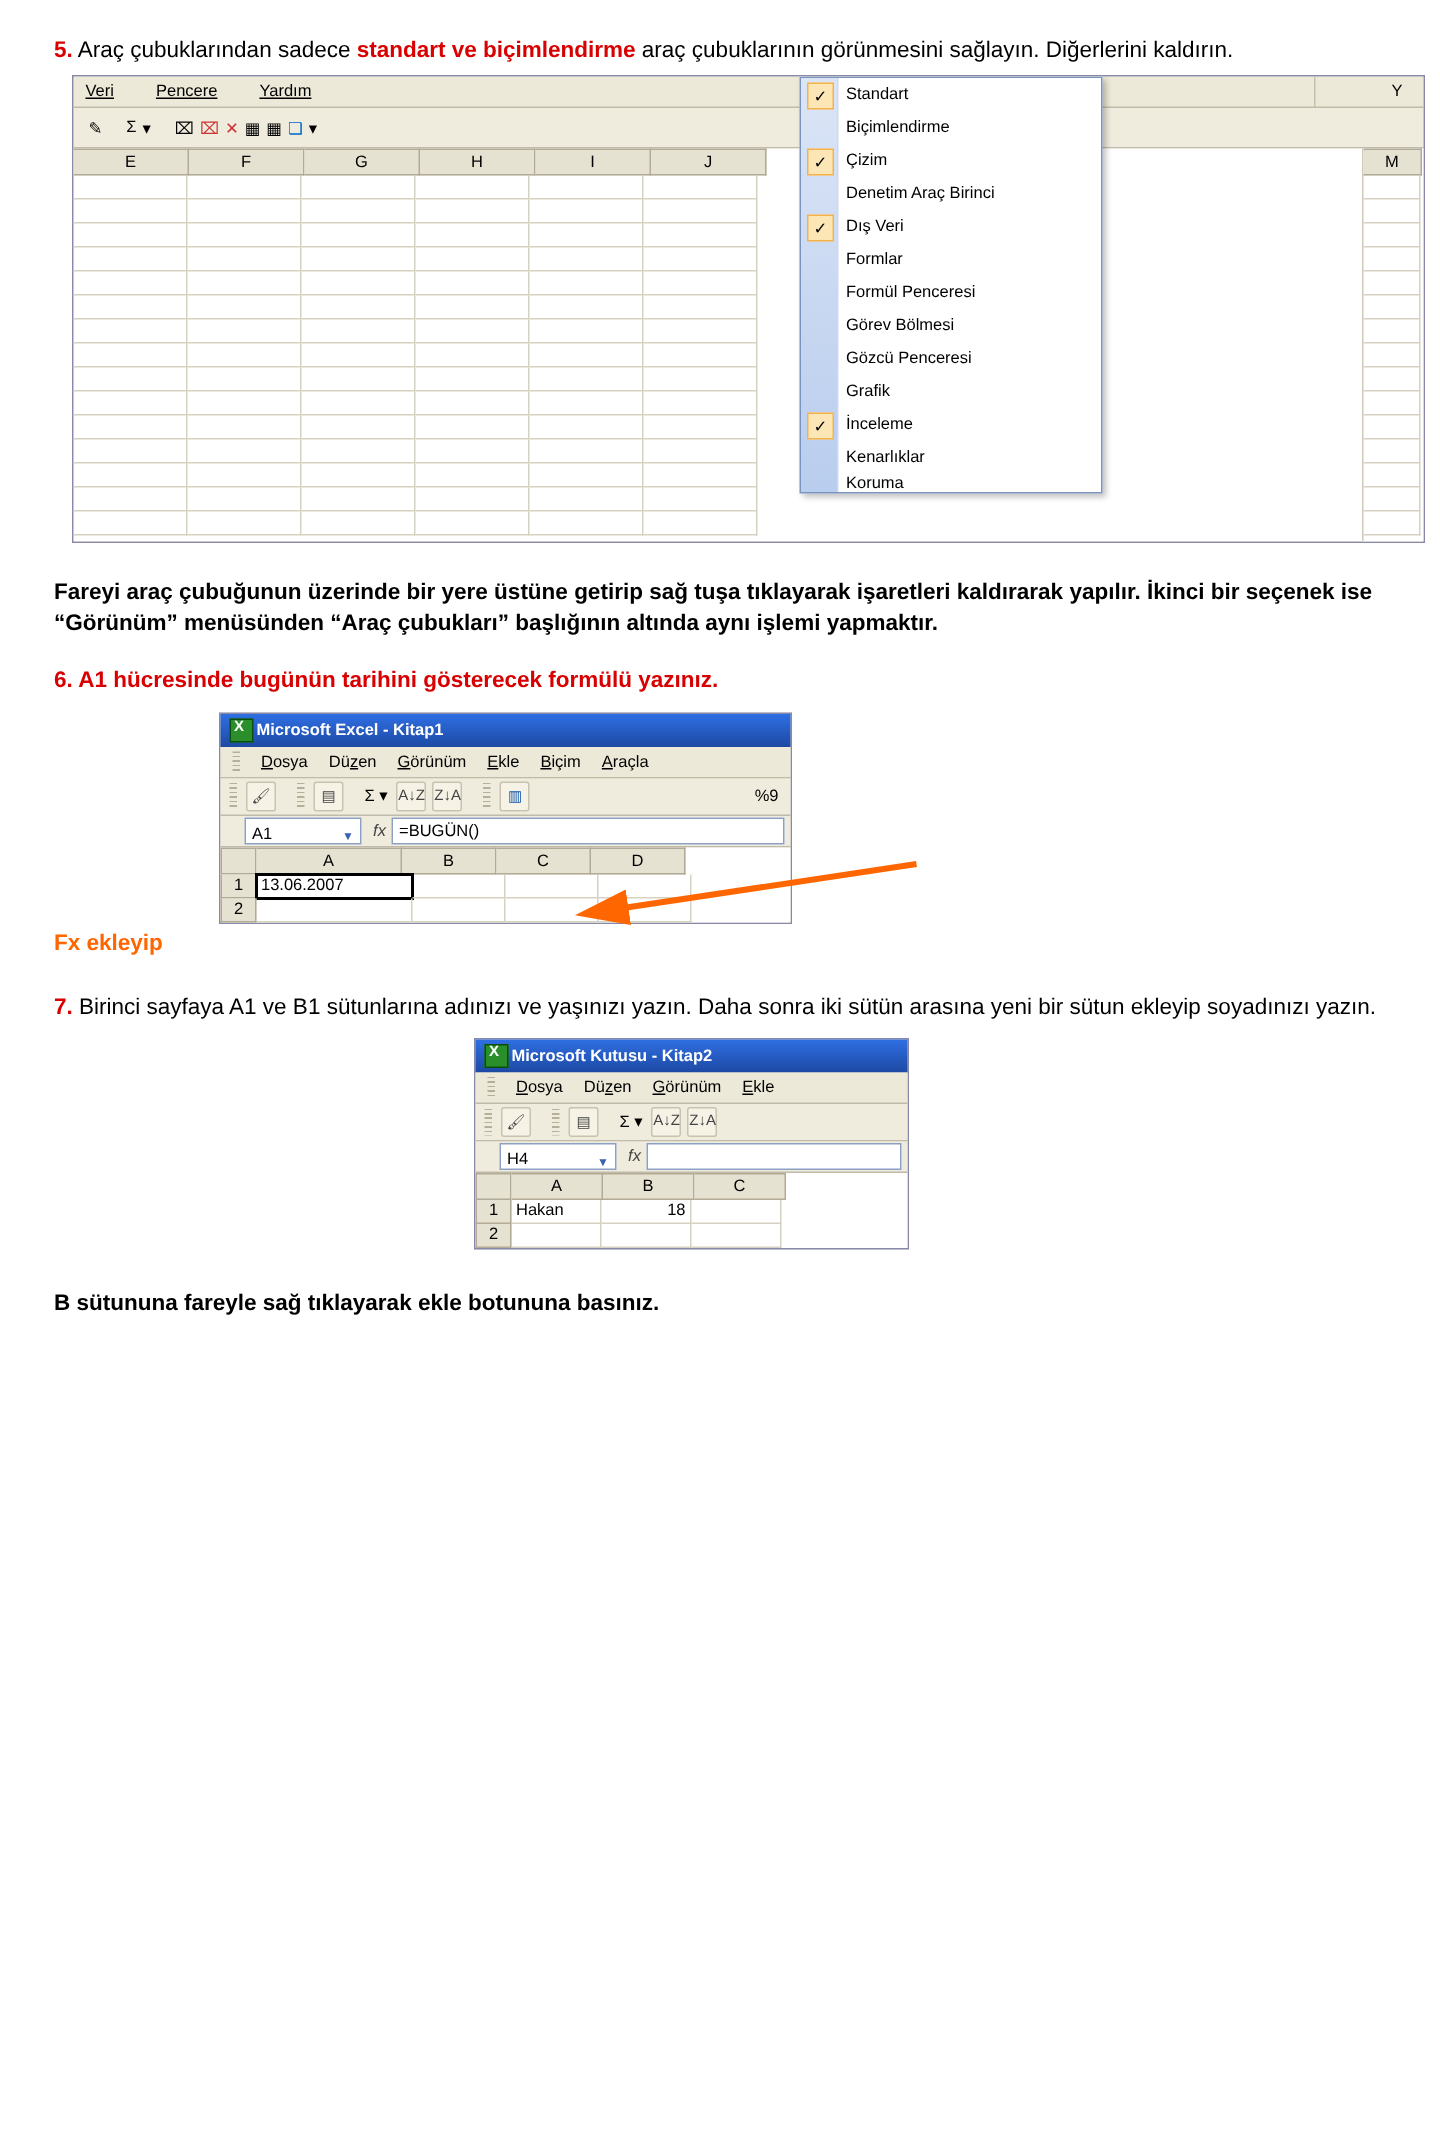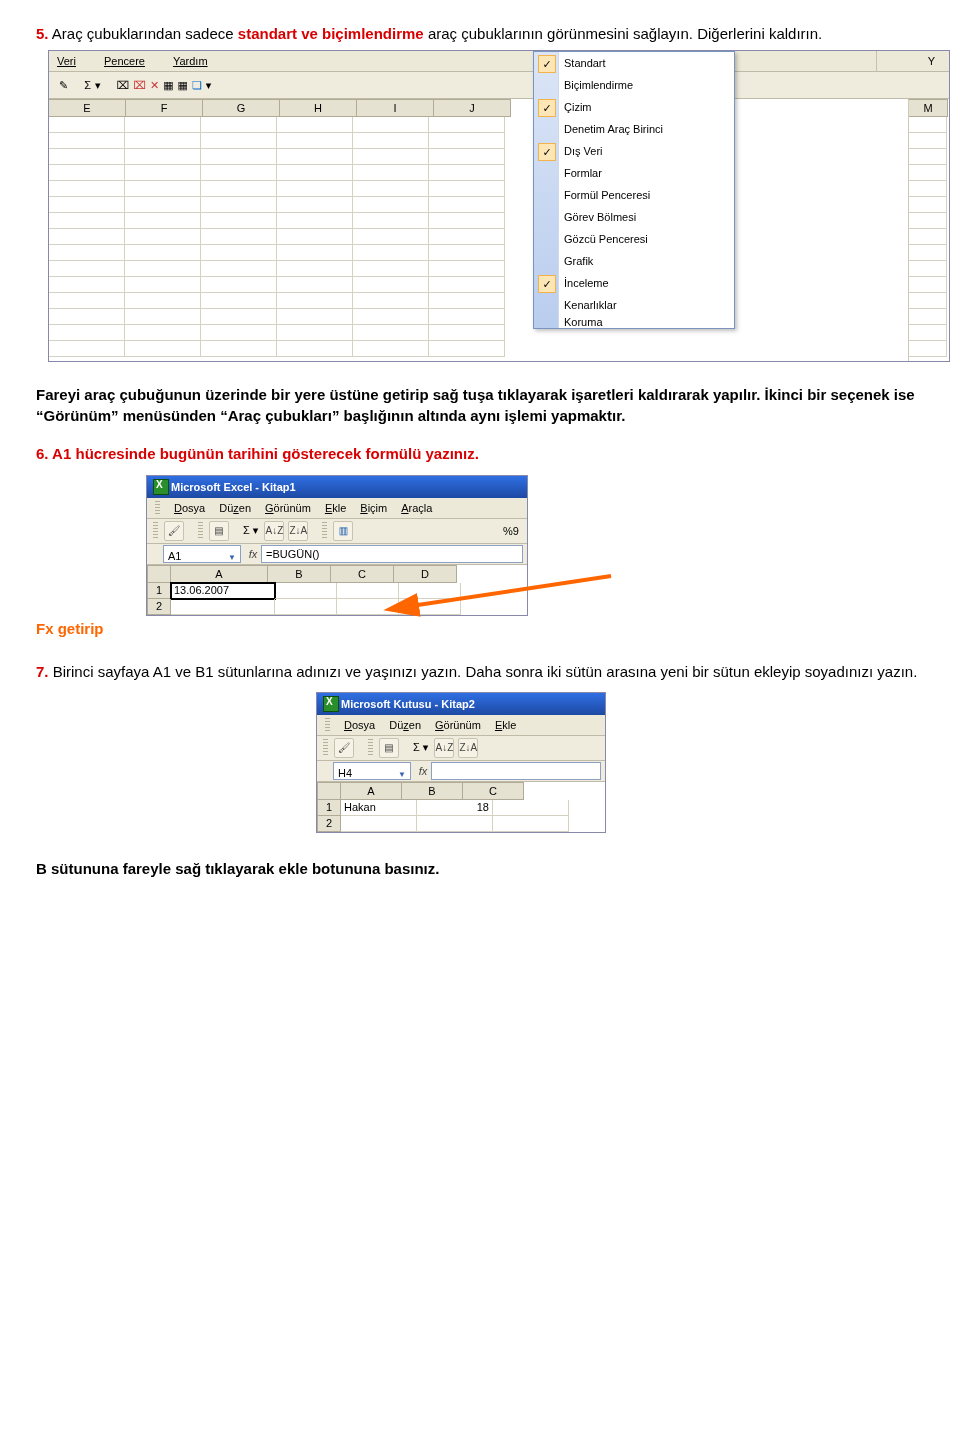--- a/index.html
+++ b/index.html
@@ -68,21 +68,21 @@
   .shot2 .ch{width:62px}
   .shot2 .cell{width:62px}
   .shot2 .cA{width:104px}
   .shot2 .chA{width:96px}
   .arrow{position:absolute;left:255px;top:96px;width:200px;height:40px;pointer-events:none}
   .arrow svg{overflow:visible}
 
   
   .shot3{width:288px}
   .shot3 .ch{width:60px}
-  .shot3 .cell{width:76px}
+  .shot3 .cell{width:60px}
 
 </style>
 </head>
 <body>
 
 <p class="para">
   <span class="red">5.</span><span> Araç çubuklarından sadece </span><span class="red">standart ve biçimlendirme</span><span> araç çubuklarının görünmesini sağlayın. Diğerlerini kaldırın.</span>
 </p>
 
 <div class="excel shot1 block">
@@ -418,21 +418,21 @@
           <marker id="ah" markerWidth="10" markerHeight="10" refX="2" refY="3" orient="auto">
         <path d="M0,0 L0,6 L9,3 z" fill="#ff6600"></path>
           </marker>
         </defs>
       <line x1="210" y1="5" x2="10" y2="35" stroke="#ff6600" stroke-width="4" marker-end="url(#ah)"></line>
     </svg>
   </div>
 </div>
 
 <div class="linewrap">
-  <span class="orange" style="white-space:nowrap;margin-top:-24px">Fx getirip</span>
+  <span class="orange" style="white-space:nowrap;margin-top:-24px">Fx ekleyip</span>
 </div>
 
 <p class="para" style="margin-top:4px">
   <span class="red">7.</span><span> Birinci sayfaya A1 ve B1 sütunlarına adınızı ve yaşınızı yazın. Daha sonra iki sütün arasına yeni bir sütun ekleyip soyadınızı yazın.</span>
 </p>
 
 <div class="center3">
   <div class="excel shot3">
     <div class="titlebar">
       <span class="xls-icon"></span>

